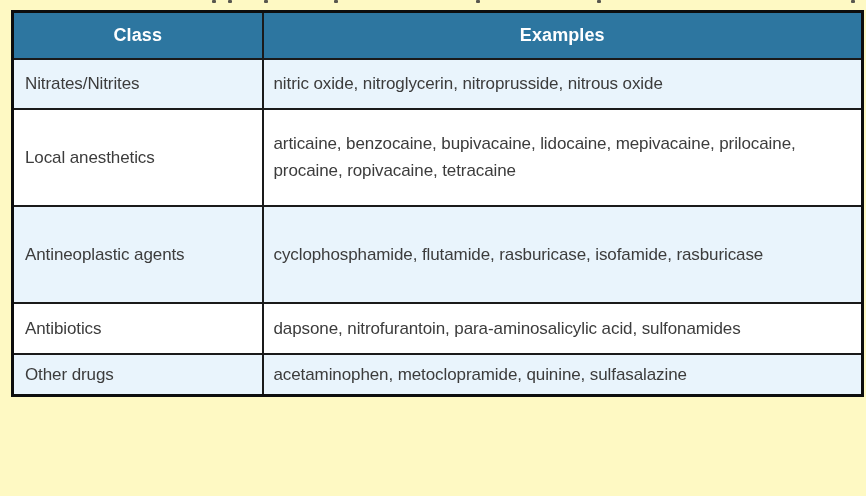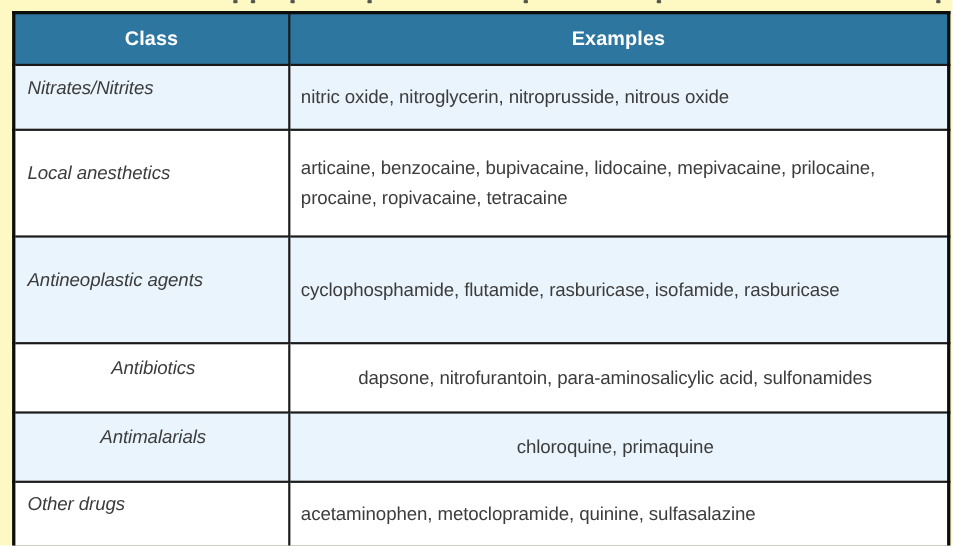--- a/index.html
+++ b/index.html
@@ -61,27 +61,27 @@
     height:47px;
     letter-spacing:.1px;
   }
   .drug-table td{
     font-size:17px;
     color:var(--body-text);
     line-height:27px;
     vertical-align:middle;
     letter-spacing:-0.1px;
   }
-  td.col-class{padding:6px 8px 24px 11px;font-style:italic;}
+  td.col-class{padding:6px 8px 6px 11px;}
   td.col-examples{padding:6px 16px 6px 10px;}
   tbody tr:nth-child(odd){background:var(--row-alt-bg);}
   tbody tr:nth-child(even){background:var(--row-bg);}
   tbody tr.h1{height:50px;}
   tbody tr.h2{height:97px;}
-  tbody tr.h3{height:63px;text-align:center;}
+  tbody tr.h3{height:51px;}
   tbody tr.h4{height:29px;}
 </style>
 </head>
 <body>
 
 <div class="page">
 
   <div class="caption-fragments">
     <span class="frag" style="left:212px"></span>
     <span class="frag" style="left:228px"></span>
@@ -113,23 +113,19 @@
         <td class="col-examples">articaine, benzocaine, bupivacaine, lidocaine, mepivacaine, prilocaine, procaine, ropivacaine, tetracaine</td>
       </tr>
       <tr class="h2">
         <td class="col-class">Antineoplastic agents</td>
         <td class="col-examples">cyclophosphamide, flutamide, rasburicase, isofamide, rasburicase</td>
       </tr>
       <tr class="h3">
         <td class="col-class">Antibiotics</td>
         <td class="col-examples">dapsone, nitrofurantoin, para-aminosalicylic acid, sulfonamides</td>
       </tr>
-      <tr class="h3">
-        <td class="col-class">Antimalarials</td>
-        <td class="col-examples">chloroquine, primaquine</td>
-      </tr>
       <tr class="h4">
         <td class="col-class">Other drugs</td>
         <td class="col-examples">acetaminophen, metoclopramide, quinine, sulfasalazine</td>
       </tr>
     </tbody>
   </table>
 </div>
 
 </body></html>

